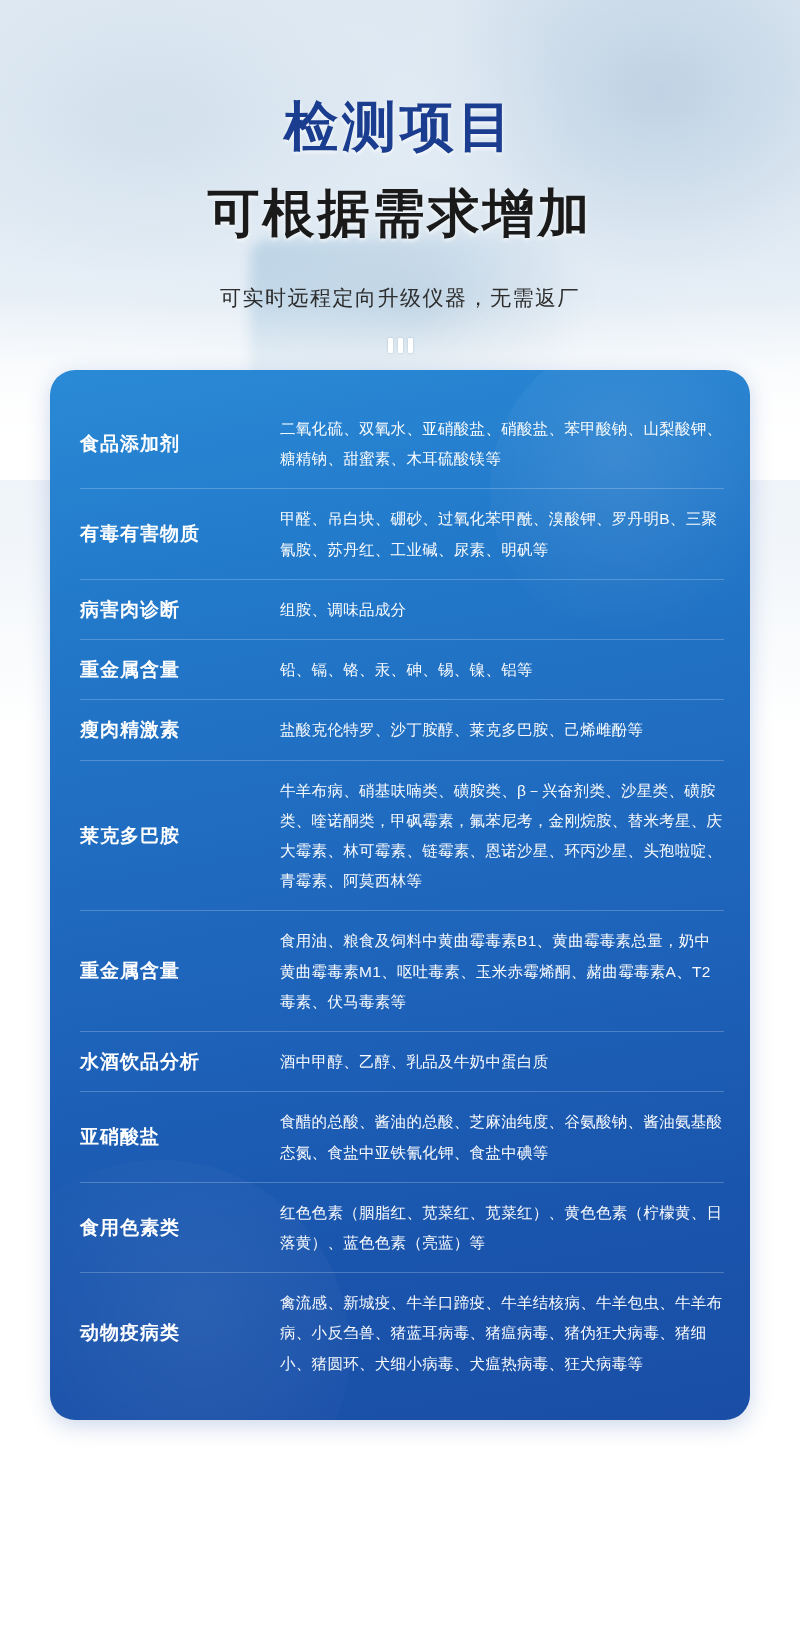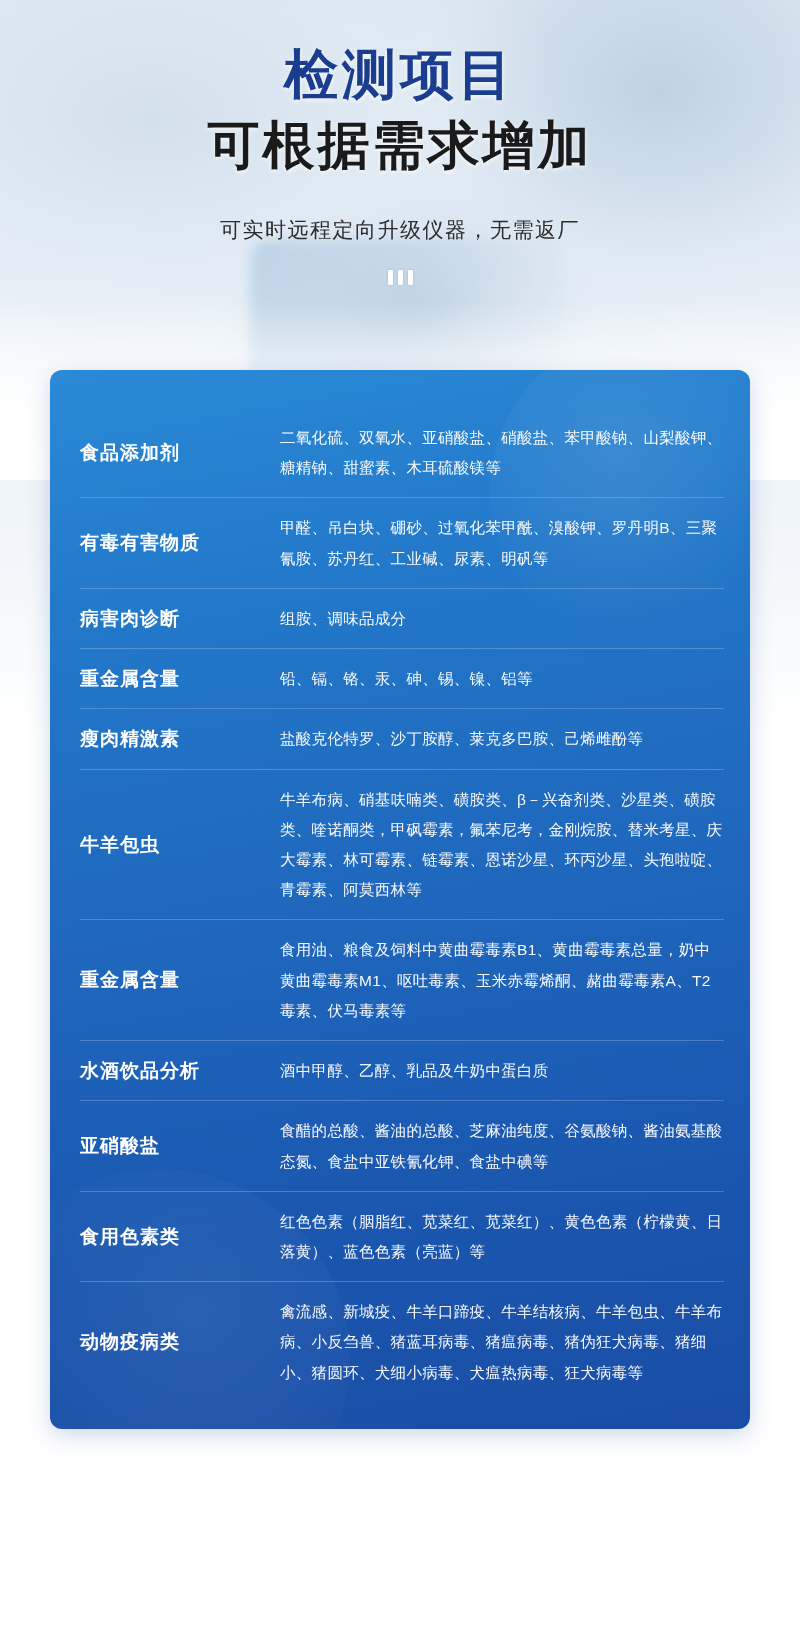--- a/index.html
+++ b/index.html
@@ -43,33 +43,33 @@
   }
   .bg-fade {
     position: absolute;
     left: 0; top: 300px;
     width: 800px; height: 180px;
     background: linear-gradient(180deg, rgba(255,255,255,0) 0%, rgba(255,255,255,0.85) 62%, #ffffff 100%);
   }
 
   .header {
     position: relative;
-    padding-top: 44px;
+    padding-top: 96px;
     text-align: center;
   }
   .title-main {
     font-size: 54px;
     font-weight: bold;
     color: #1b3d8f;
     letter-spacing: 4px;
     line-height: 1.12;
     text-shadow: 0 2px 4px rgba(255,255,255,0.8);
   }
   .title-sub {
-    margin-top: 12px;
+    margin-top: 28px;
     font-size: 52px;
     font-weight: bold;
     color: #1a1a1a;
     letter-spacing: 3px;
     line-height: 1.15;
     text-shadow: 0 2px 4px rgba(255,255,255,0.75);
   }
   .tagline {
     margin-top: 40px;
     font-size: 21px;
@@ -89,25 +89,25 @@
     background: #ffffff;
     border-radius: 1px;
     box-shadow: 0 0 2px rgba(120,150,180,0.5);
   }
 
   .panel {
     position: absolute;
     left: 50px;
     top: 370px;
     width: 700px;
-    border-radius: 12px;
+    border-radius: 25px;
     background: linear-gradient(170deg, #2a8ad6 0%, #2278c9 22%, #1e64bb 55%, #1a55ad 80%, #1a4ea6 100%);
     box-shadow: 0 6px 22px rgba(26,78,166,0.22);
     overflow: hidden;
-    padding: 38px 0 26px 0;
+    padding: 29px 0 26px 0;
   }
   .panel:before {
     content: "";
     position: absolute;
     right: -60px; top: -40px;
     width: 320px; height: 320px;
     border-radius: 50%;
     background: radial-gradient(circle at 40% 40%, rgba(255,255,255,0.10), rgba(255,255,255,0) 65%);
   }
   .panel:after {
@@ -197,21 +197,21 @@
       <div class="cat">重金属含量</div>
       <div class="items">铅、镉、铬、汞、砷、锡、镍、铝等</div>
     </div>
 
     <div class="row">
       <div class="cat">瘦肉精激素</div>
       <div class="items">盐酸克伦特罗、沙丁胺醇、莱克多巴胺、己烯雌酚等</div>
     </div>
 
     <div class="row">
-      <div class="cat">牛羊包虫</div>
+      <div class="cat">莱克多巴胺</div>
       <div class="items">牛羊布病、硝基呋喃类、磺胺类、β－兴奋剂类、沙星类、磺胺类、喹诺酮类，甲砜霉素，氟苯尼考，金刚烷胺、替米考星、庆大霉素、林可霉素、链霉素、恩诺沙星、环丙沙星、头孢啦啶、青霉素、阿莫西林等</div>
     </div>
 
 
     <div class="row">
       <div class="cat">重金属含量</div>
       <div class="items">食用油、粮食及饲料中黄曲霉毒素B1、黄曲霉毒素总量，奶中黄曲霉毒素M1、呕吐毒素、玉米赤霉烯酮、赭曲霉毒素A、T2毒素、伏马毒素等</div>
     </div>
 
     <div class="row">

